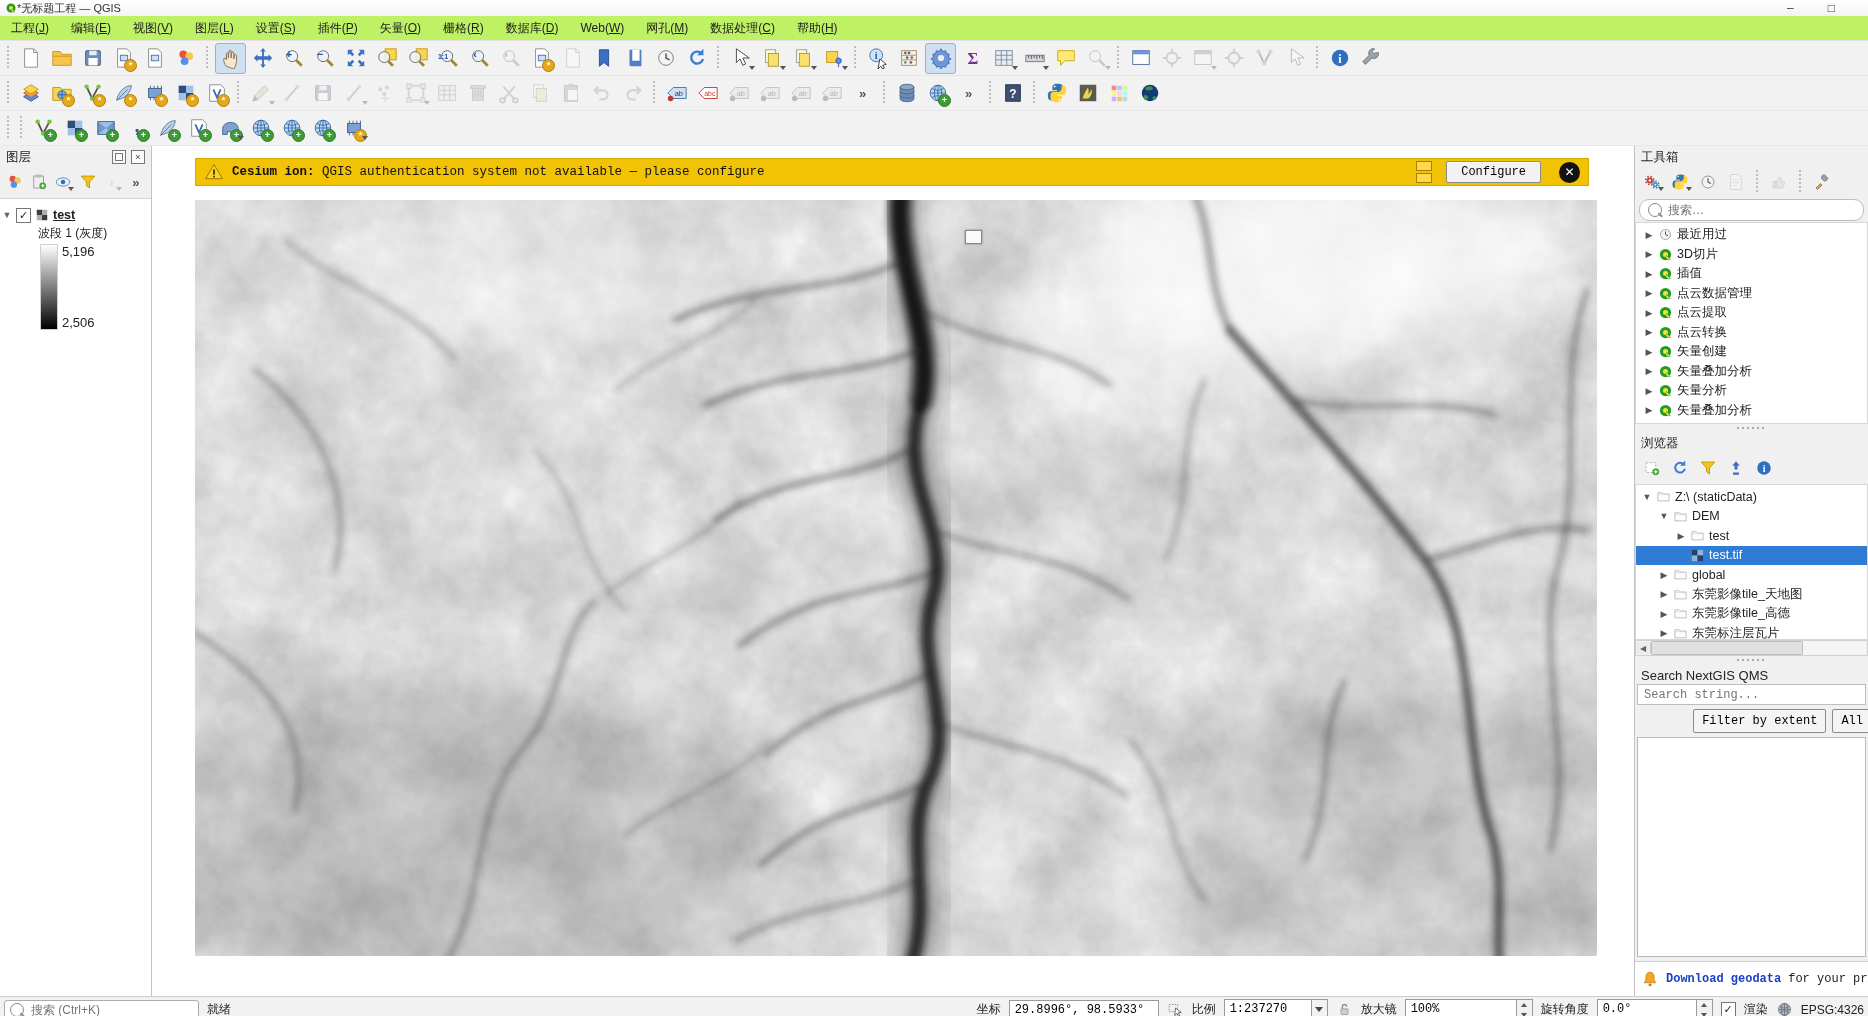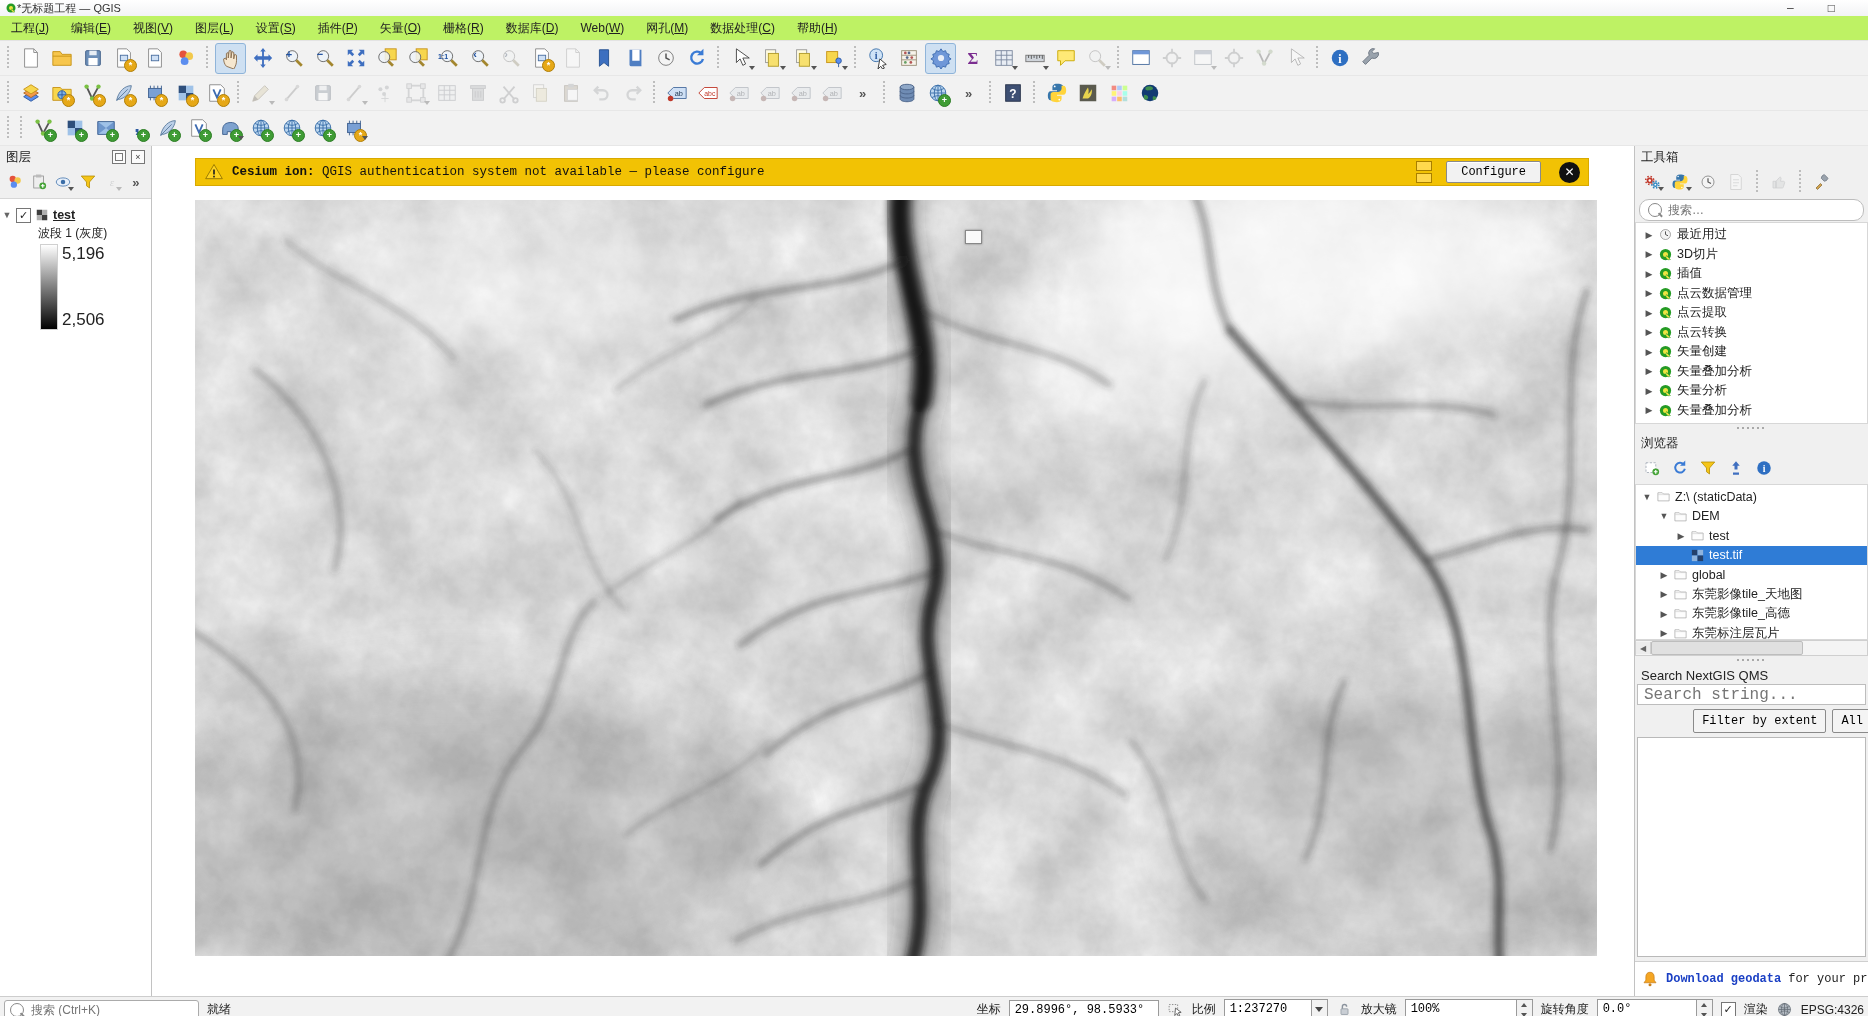--- a/index.html
+++ b/index.html
@@ -41,21 +41,21 @@
   .panel-tools svg.ic{width:18px;height:18px}
   
   .layer-tree{flex:1;background:#fff;border-top:1px solid #d7d7d7;padding:6px 2px;overflow:hidden}
   .lt-row{display:flex;align-items:center;gap:4px;height:20px}
   .lt-exp{width:10px;color:#666;font-size:9px;text-align:center}
   .cb{width:13px;height:13px;border:1px solid #767676;background:#fff;font-size:11px;line-height:12px;text-align:center;color:#222}
   .lt-name{font-weight:bold;text-decoration:underline;font-size:12.5px}
   .lt-band{padding-left:36px;font-size:12px;color:#222;height:18px}
   .ramp-wrap{display:flex;padding-left:38px;margin-top:1px}
   .ramp{width:16px;height:84px;background:linear-gradient(#ffffff,#000000);border:1px solid #d0d0d0}
-  .ramp-labels{display:flex;flex-direction:column;justify-content:space-between;padding-left:4px;font-size:17px;color:#222}
+  .ramp-labels{display:flex;flex-direction:column;justify-content:space-between;padding-left:4px;font-size:13px;color:#222}
   
   .banner{position:absolute;left:43px;top:12px;width:1394px;height:28px;background:#f2c204;border:1px solid #d8a900;
           display:flex;align-items:center;gap:8px;padding:0 8px;box-sizing:border-box}
   .banner .txt{font-family:"Liberation Mono","DejaVu Sans Mono",monospace;font-size:12.5px;color:#111}
   .banner .spacer{flex:1}
   .stack-ic{display:flex;flex-direction:column;gap:2px;margin-right:6px}
   .stack-ic span{width:14px;height:8px;border:1px solid #a87f00;background:#ffd84d;display:block}
   .cfg-btn{font-family:"Liberation Mono","DejaVu Sans Mono",monospace;font-size:12px;background:#f2f2f2;
            border:1px solid #8a8a8a;border-radius:2px;padding:3px 14px;box-shadow:inset 0 1px 0 #fff}
   .close-btn{width:21px;height:21px;border-radius:50%;background:#111;color:#fff;display:flex;align-items:center;justify-content:center;font-size:12px;font-weight:bold;margin-left:10px}
@@ -72,21 +72,21 @@
   .tbx-row,.br-row{display:flex;align-items:center;gap:4px;height:19.5px;padding-left:8px;white-space:nowrap}
   .tbx-row .exp,.br-row .exp{width:10px;color:#555;font-size:9px;text-align:center;flex:none}
   .tbx-row svg,.br-row svg{width:15px;height:15px;flex:none}
   .tbx-row .lbl,.br-row .lbl{font-size:12.5px}
   .br-row.selected{background:#2f7cd6;color:#fff}
   .br-tree{background:#fff;border:1px solid #d7d7d7;flex:1;overflow:hidden;padding-top:2px}
   .hscroll{height:14px;margin:0;background:#f4f4f4;border:1px solid #cfcfcf;display:flex;align-items:center}
   .hscroll .arr{width:14px;height:12px;display:flex;align-items:center;justify-content:center;font-size:8px;color:#666;background:#ececec;border-right:1px solid #cfcfcf}
   .hscroll .thumb{width:150px;height:12px;background:#e0e0e0;border:1px solid #bdbdbd;border-radius:2px}
   .qms-input{margin:0 2px;height:19px;border:1px solid #bdbdbd;background:#fff;display:flex;align-items:center;padding:0 4px}
-  .qms-input input{border:0;outline:0;flex:1;font-family:"Liberation Mono","DejaVu Sans Mono",monospace;font-size:16px;color:#333;background:transparent}
+  .qms-input input{border:0;outline:0;flex:1;font-family:"Liberation Mono","DejaVu Sans Mono",monospace;font-size:12px;color:#333;background:transparent}
   .qms-btns{display:flex;justify-content:flex-end;gap:6px;padding:4px 0 4px 0;margin-right:-4px}
   .qms-btn{font-family:"Liberation Mono","DejaVu Sans Mono",monospace;font-size:12px;background:#f4f4f4;border:1px solid #8a8a8a;border-radius:2px;padding:4px 8px;white-space:nowrap}
   .qms-results{flex:1;background:#fff;border:1px solid #b9b9b9;margin:0 2px 4px 2px}
   .qms-notice{height:34px;background:#fff;border-top:1px solid #cfcfcf;display:flex;align-items:center;gap:7px;padding:0 6px;white-space:nowrap;overflow:hidden}
   .qms-notice svg{width:18px;height:18px;flex:none}
   .qms-notice .lnk{color:#1a3fc4;font-family:"Liberation Mono","DejaVu Sans Mono",monospace;font-size:12px;font-weight:bold}
   .qms-notice .sfx{font-family:"Liberation Mono","DejaVu Sans Mono",monospace;font-size:12px;color:#222}
   
   .statusbar{height:26px;border-top:1px solid #cdcdcd;background:#f2f2f2;display:flex;align-items:center;gap:8px;padding:0 4px;box-sizing:border-box}
   .sb-search{width:195px;height:20px;border:1px solid #ababab;border-radius:3px;background:#fff;display:flex;align-items:center;gap:5px;padding:0 5px;box-sizing:border-box}

